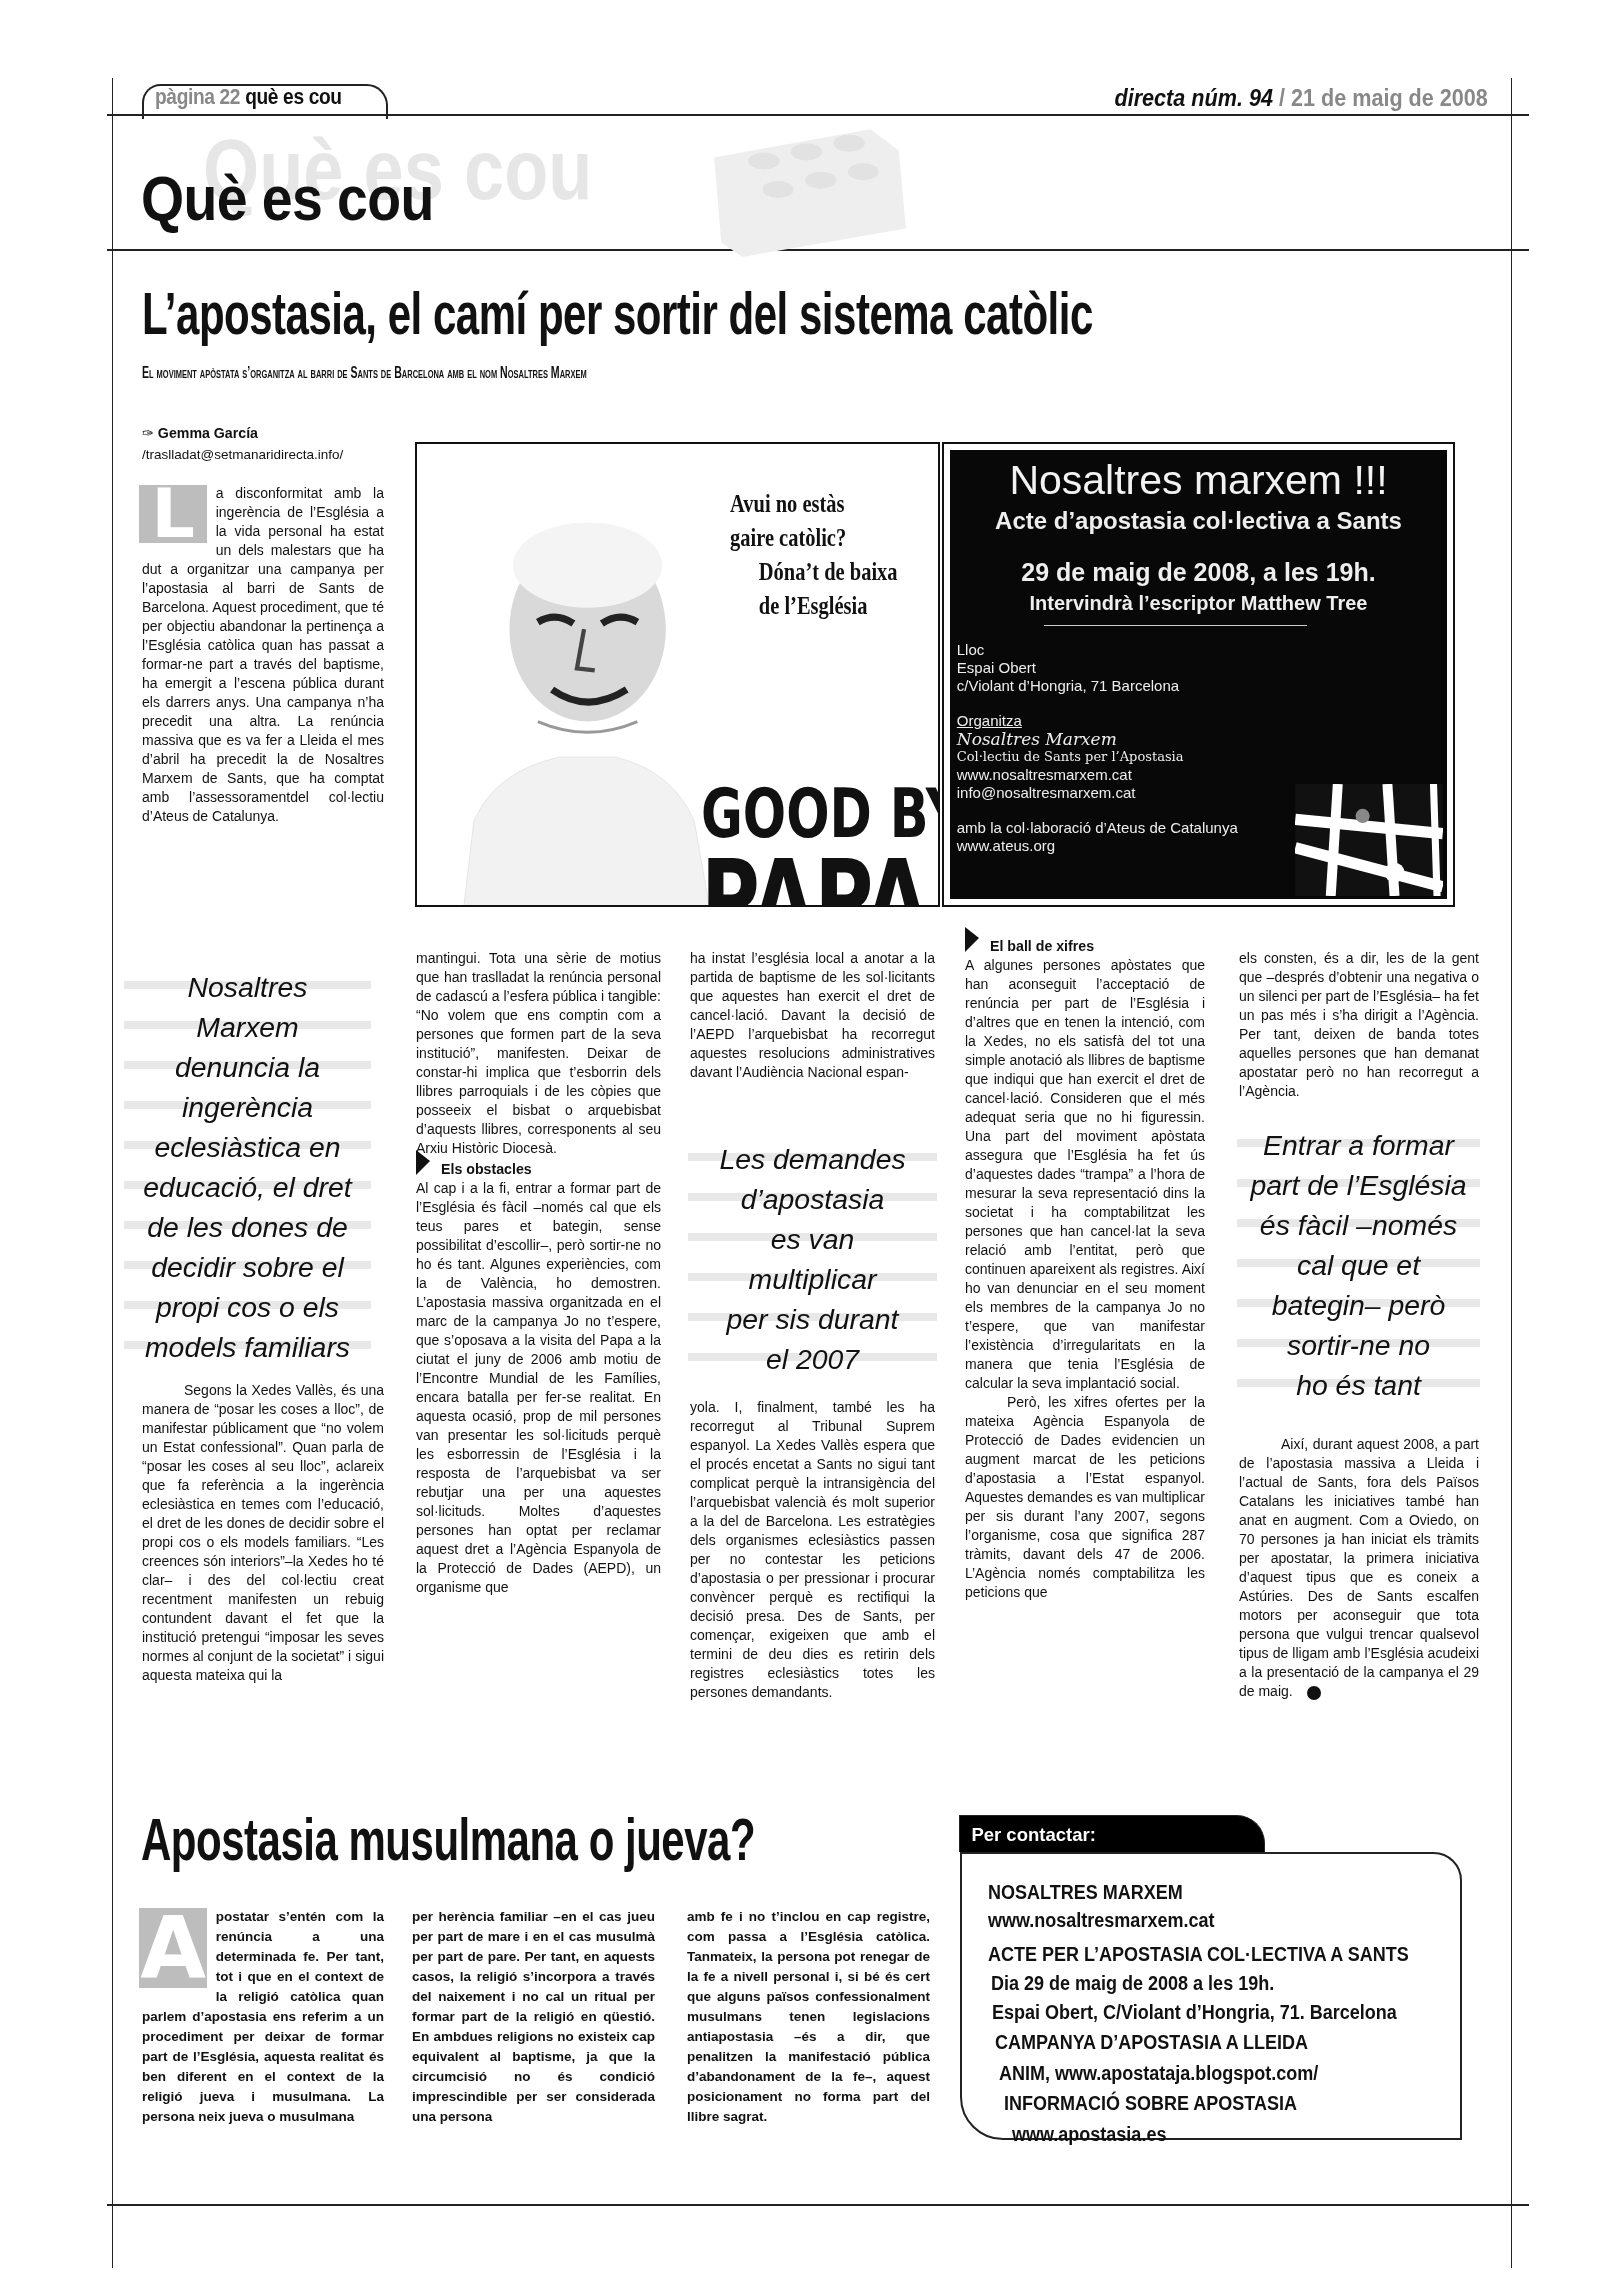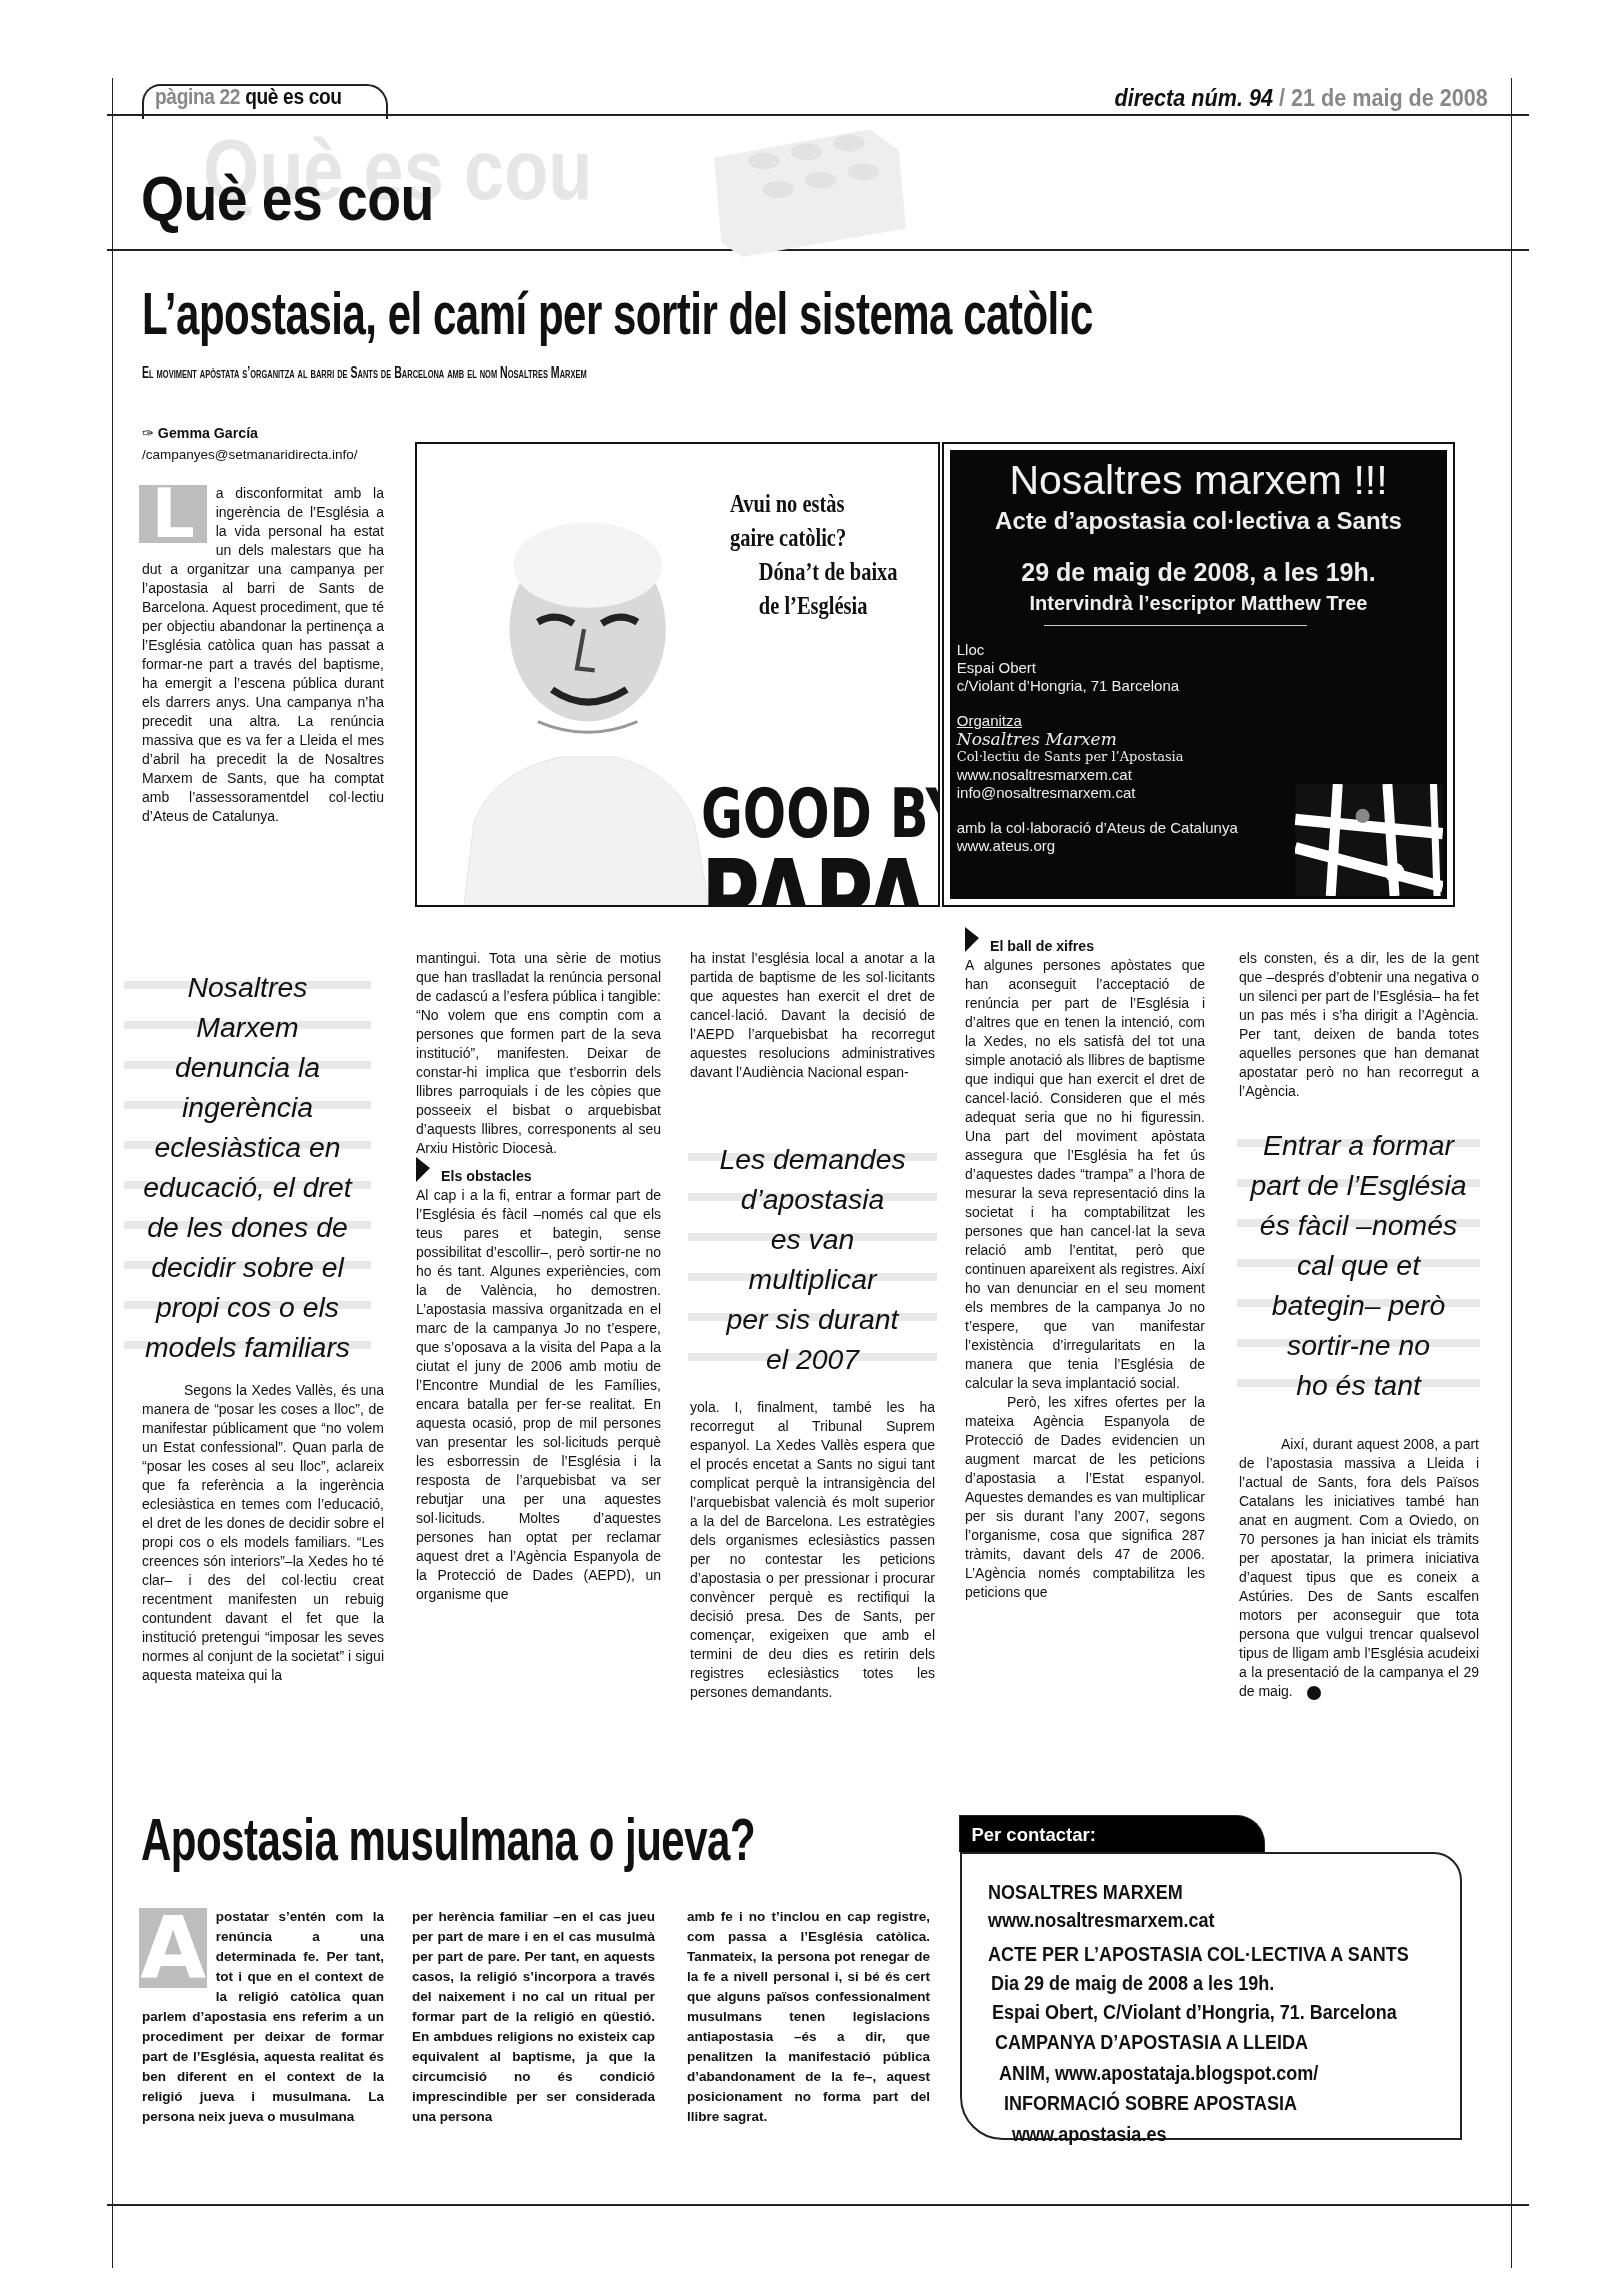--- a/index.html
+++ b/index.html
@@ -65,21 +65,21 @@
     <ellipse cx="230" cy="70" rx="22" ry="12" fill="#e2e2e2"></ellipse>
 </svg>
 <div class="section-title">Què es cou</div>
 
 <div class="headline">L’apostasia, el camí per sortir del sistema catòlic</div>
 <div class="subhead">El moviment apòstata s’organitza al barri de Sants de Barcelona amb el nom Nosaltres Marxem</div>
 
 <div class="byline">
   <span>✑</span>
   <span class="name">Gemma García</span>
-  <span class="email">/campanyes@setmanaridirecta.info/</span>
+  <span class="email">/traslladat@setmanaridirecta.info/</span>
 </div>
 
 <div class="col" style="left:142px;top:484px;width:242px;">
   <p><span class="dropcap">L</span><span>a disconformitat amb la ingerència de l’Església a la vida personal ha estat un dels malestars que ha dut a organitzar una campanya per l’apostasia al barri de Sants de Barcelona. Aquest procediment, que té per objectiu abandonar la pertinença a l’Església catòlica quan has passat a formar-ne part a través del baptisme, ha emergit a l’escena pública durant els darrers anys. Una campanya n’ha precedit una altra. La renúncia massiva que es va fer a Lleida el mes d’abril ha precedit la de Nosaltres Marxem de Sants, que ha comptat amb l’assessoramentdel col·lectiu d’Ateus de Catalunya.</span></p>
 </div>
 <div class="pull" style="left:124px;top:967px;width:247px;">
   <span>Nosaltres</span>
   <span>Marxem</span>
   <span>denuncia la</span>
   <span>ingerència</span>
@@ -144,21 +144,21 @@
       <path d="M130 0 L140 158" stroke="#fff" stroke-width="14"></path>
       <path d="M195 0 L200 158" stroke="#fff" stroke-width="10"></path>
       <circle cx="95" cy="45" r="10" fill="#888"></circle>
       <circle cx="140" cy="125" r="14" fill="#fff"></circle>
     </svg>
   </div>
 </div>
 
 <div class="col" style="left:416px;top:949px;width:245px;">
   <p>mantingui. Tota una sèrie de motius que han traslladat la renúncia personal de cadascú a l’esfera pública i tangible: “No volem que ens comptin com a persones que formen part de la seva institució”, manifesten. Deixar de constar-hi implica que t’esborrin dels llibres parroquials i de les còpies que posseeix el bisbat o arquebisbat d’aquests llibres, corresponents al seu Arxiu Històric Diocesà.</p>
-  <div class="subsec" style="margin-top:9px;"><span class="tri"></span><span>Els obstacles</span></div>
+  <div class="subsec" style="margin-top:2px;"><span class="tri"></span><span>Els obstacles</span></div>
   <p>Al cap i a la fi, entrar a formar part de l’Església és fàcil –només cal que els teus pares et bategin, sense possibilitat d’escollir–, però sortir-ne no ho és tant. Algunes experiències, com la de València, ho demostren. L’apostasia massiva organitzada en el marc de la campanya Jo no t’espere, que s’oposava a la visita del Papa a la ciutat el juny de 2006 amb motiu de l’Encontre Mundial de les Famílies, encara batalla per fer-se realitat. En aquesta ocasió, prop de mil persones van presentar les sol·licituds perquè les esborressin de l’Església i la resposta de l’arquebisbat va ser rebutjar una per una aquestes sol·licituds. Moltes d’aquestes persones han optat per reclamar aquest dret a l’Agència Espanyola de la Protecció de Dades (AEPD), un organisme que</p>
 </div>
 
 <div class="col" style="left:690px;top:949px;width:245px;">
   <p>ha instat l’església local a anotar a la partida de baptisme de les sol·licitants que aquestes han exercit el dret de cancel·lació. Davant la decisió de l’AEPD l’arquebisbat ha recorregut aquestes resolucions administratives davant l’Audiència Nacional espan-</p>
 </div>
 <div class="pull" style="left:688px;top:1139px;width:249px;">
   <span>Les demandes</span>
   <span>d’apostasia</span>
   <span>es van</span>

